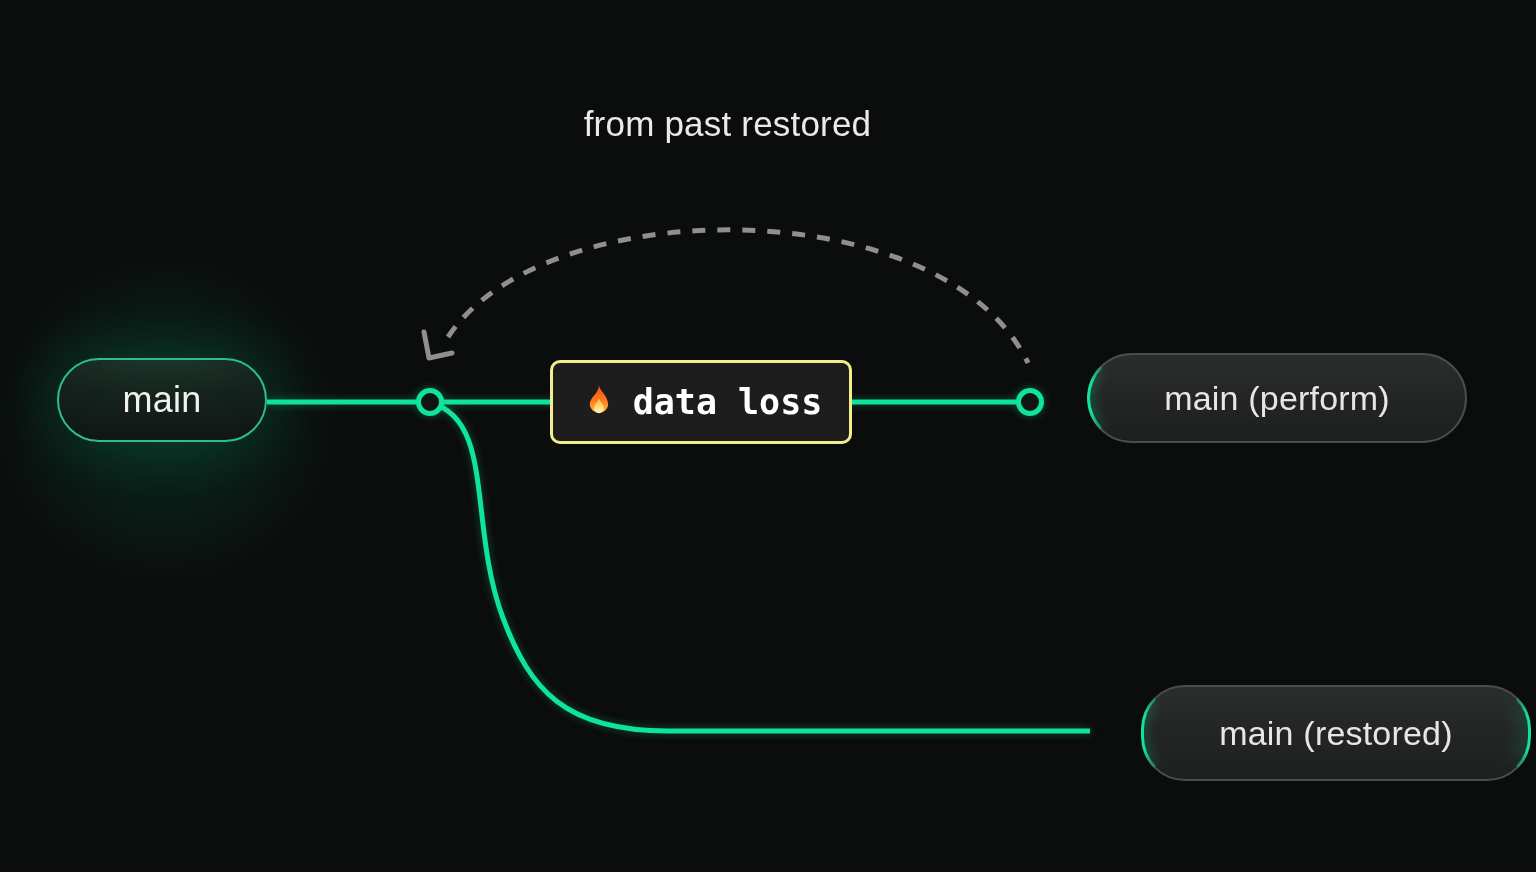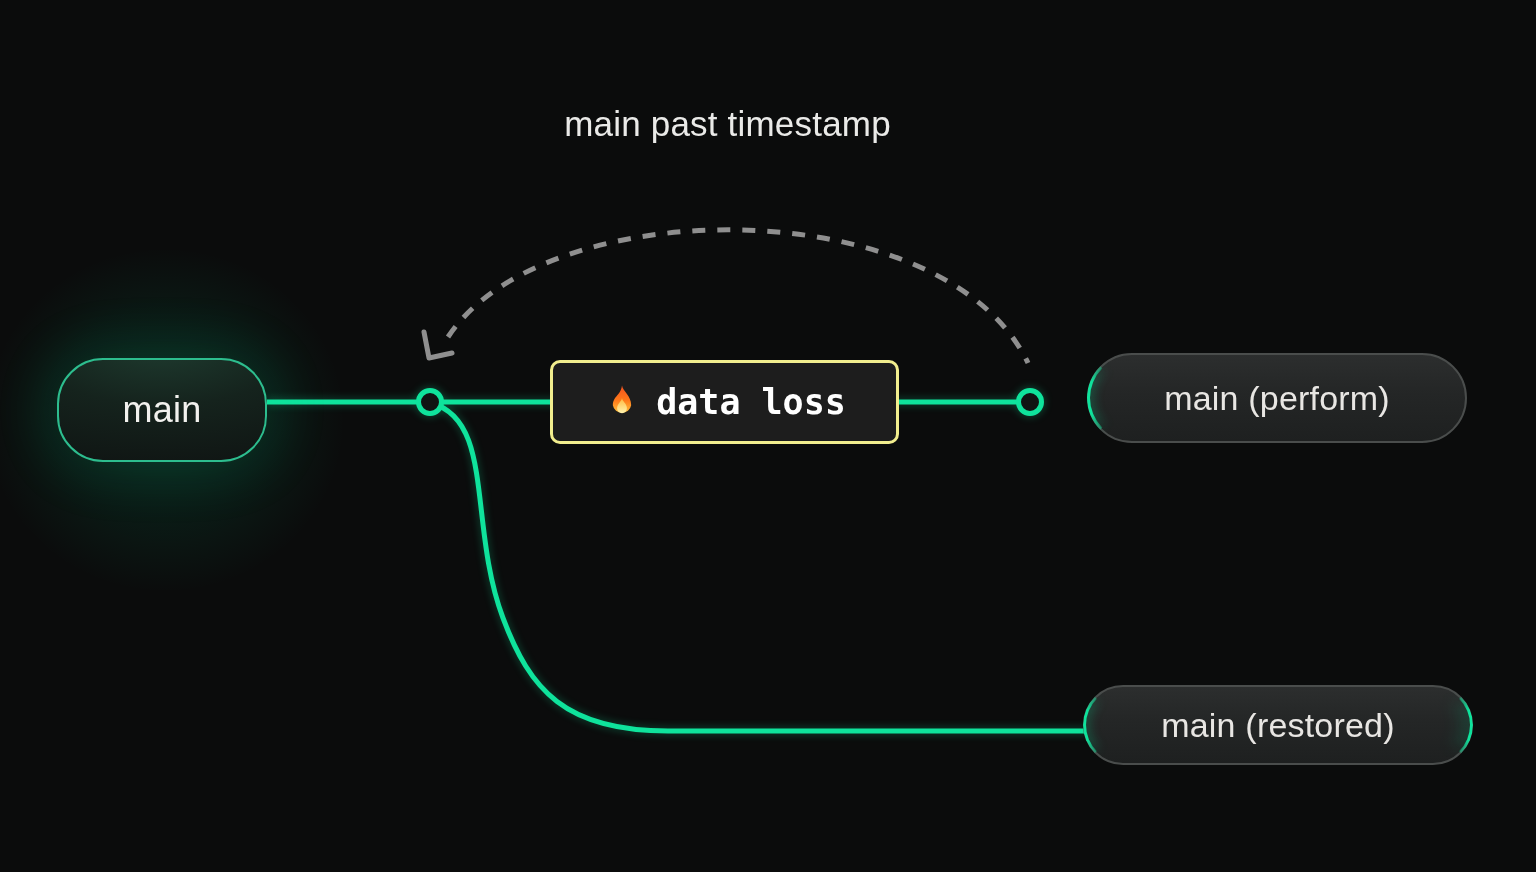--- a/index.html
+++ b/index.html
@@ -40,45 +40,45 @@
     position:absolute;left:440px;top:101px;width:575px;z-index:2;
     text-align:center;color:var(--caption-text);
     font-size:35px;line-height:46px;font-weight:400;letter-spacing:.2px;
   }
 
   .pill{
     position:absolute;z-index:3;display:flex;align-items:center;justify-content:center;
     border-radius:46px;color:var(--pill-text);font-size:34px;letter-spacing:.2px;
   }
   .pill-main{
-    left:57px;top:358px;width:210px;height:104px;
+    left:57px;top:358px;width:210px;height:84px;
     border:2px solid var(--main-border-green);
     background:radial-gradient(130% 120% at 50% -15%, #1e3b2f 0%, #15231d 50%, #101614 100%);
     box-shadow:0 0 60px 8px rgba(0,229,153,0.12);
     color:#f2f1ee;font-size:36px;
   }
   .pill-gray{
     border:2px solid var(--pill-border-gray);
     background:linear-gradient(180deg, var(--pill-bg-top) 0%, #242626 45%, var(--pill-bg-bottom) 100%);
   }
   .pill-backup{left:1087px;top:353px;width:380px;height:90px;border-radius:45px;}
-  .pill-restored{left:1083px;top:685px;width:390px;height:80px;border-radius:44px;}
+  .pill-restored{left:1141px;top:685px;width:390px;height:96px;border-radius:44px;}
 
   
   .edge-accent{
     position:absolute;inset:-2px;border-radius:inherit;border:3px solid transparent;
     pointer-events:none;
     -webkit-mask-image:linear-gradient(to bottom, transparent 5%, #000 32%, #000 68%, transparent 95%);
     mask-image:linear-gradient(to bottom, transparent 5%, #000 32%, #000 68%, transparent 95%);
   }
   .edge-accent.left{border-left-color:var(--line-green);filter:drop-shadow(0 0 6px rgba(0,229,153,0.75));}
   .edge-accent.right{border-right-color:var(--line-green);filter:drop-shadow(0 0 10px rgba(0,229,153,0.85));}
 
   .event-box{
-    position:absolute;left:550px;top:360px;width:349px;height:84px;z-index:3;
+    position:absolute;left:550px;top:360px;width:302px;height:84px;z-index:3;
     display:flex;align-items:center;justify-content:center;gap:15px;
     background:var(--event-bg);
     border:3px solid var(--event-border-yellow);border-radius:10px;
     color:var(--event-text);
     font-family:"DejaVu Sans Mono","Liberation Mono",monospace;
     font-weight:700;font-size:35px;
   }
   .flame{width:38px;height:38px;flex:0 0 auto;}
 </style>
 </head>
@@ -98,21 +98,21 @@
       <path class="wire" d="M 267 402 H 1030"></path>
 
       <path class="wire" d="M 431 403 C 495 420, 468 525, 503 618 C 530 690, 565 731, 668 731 L 1090 731"></path>
 
       <circle class="node-dot" cx="430" cy="402" r="11.5"></circle>
       <circle class="node-dot" cx="1030" cy="402" r="11.5"></circle>
     </g>
   </svg>
 
   <div class="caption">
-    <div>main past timestamp</div>
+    <div>from past restored</div>
   </div>
 
   <div class="pill pill-main">
     <span>main</span>
   </div>
 
   <div class="event-box">
     <svg class="flame" viewBox="0 0 24 24">
       <defs>
         <linearGradient id="flameOuter" x1="0" y1="0" x2="0" y2="1">

